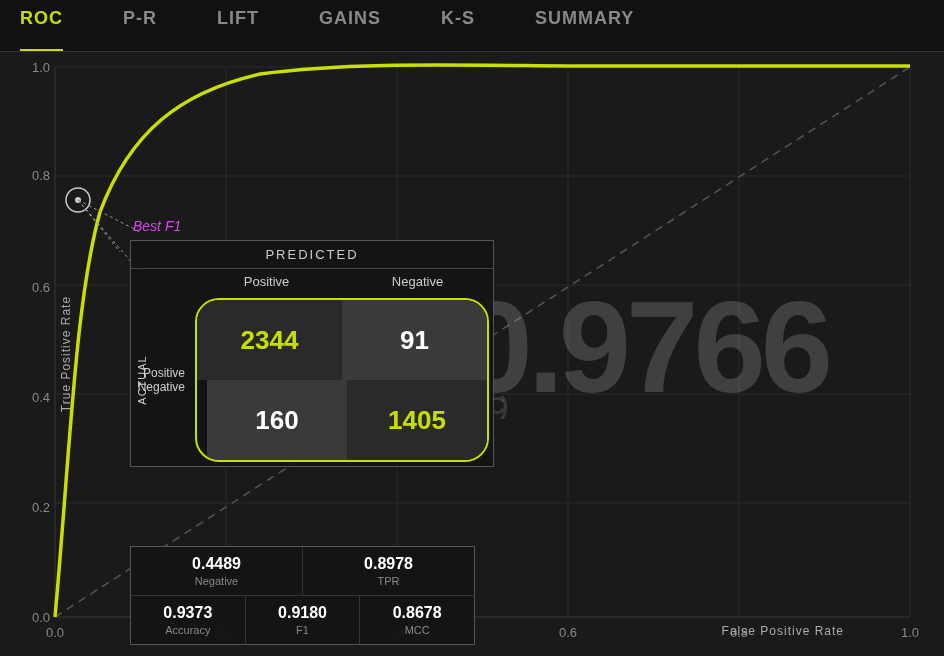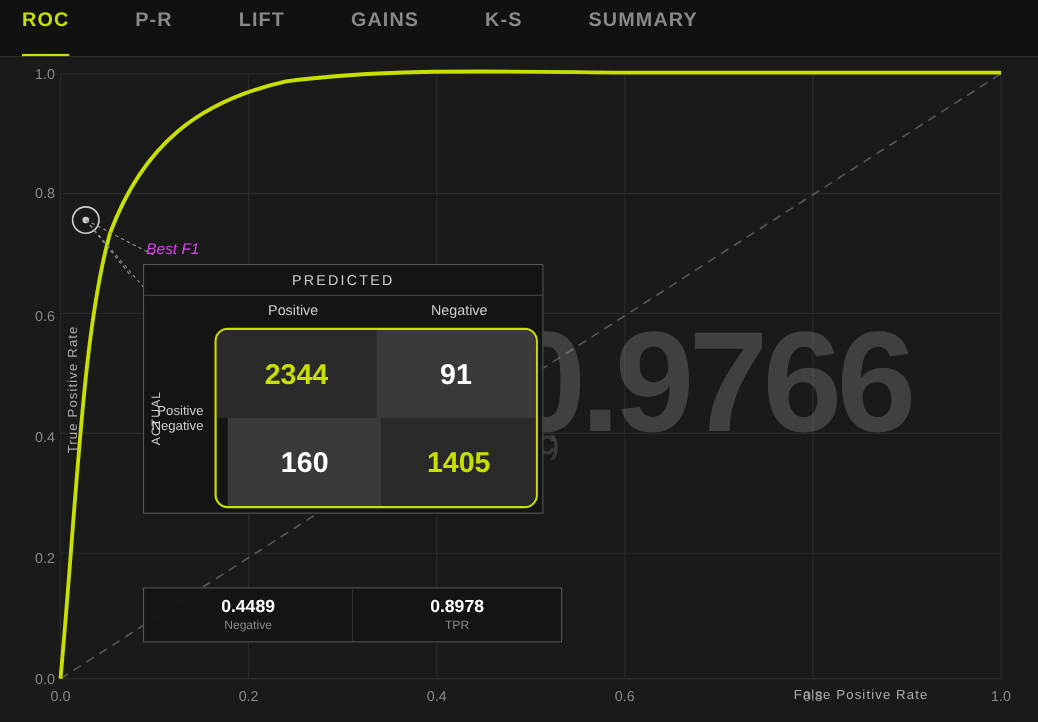--- a/index.html
+++ b/index.html
@@ -167,21 +167,21 @@
       color: #ccc;
       font-size: 12px;
       height: 80px;
     }
 
     .matrix-cells {
       flex: 1;
       display: flex;
       flex-direction: column;
       border: 2.5px solid #c8e000;
-      border-radius: 12px;
+      border-radius: 24px;
       overflow: hidden;
       margin: 4px;
     }
 
     .matrix-row {
       display: flex;
       flex: 1;
     }
 
     .matrix-cell {
@@ -196,23 +196,23 @@
     }
 
     .cell-tp { background: #2a2a2a; color: #c8e000; }
     .cell-fn { background: #3a3a3a; color: #fff; }
     .cell-fp { background: #3a3a3a; color: #fff; margin-left: 10px; }
     .cell-tn { background: #2a2a2a; color: #c8e000; }
 
     
     .stats-container {
       position: absolute;
-      top: 482px;
+      top: 494px;
       left: 130px;
-      width: 381px;
+      width: 345px;
       background: rgba(20,20,20,0.95);
       border: 1px solid #555;
     }
 
     .stats-row {
       display: flex;
       border-bottom: 1px solid #333;
     }
     .stats-row:last-child { border-bottom: none; }
 
@@ -341,15 +341,29 @@
     <div class="stats-row">
       <div class="stat-cell">
         <span class="stat-value">0.4489</span>
         <span class="stat-label">Negative</span>
       </div>
       <div class="stat-cell">
         <span class="stat-value">0.8978</span>
         <span class="stat-label">TPR</span>
       </div>
     </div>
+    <div class="stats-row">
+      <div class="stat-cell">
+        <span class="stat-value">0.9373</span>
+        <span class="stat-label">Accuracy</span>
+      </div>
+      <div class="stat-cell">
+        <span class="stat-value">0.9180</span>
+        <span class="stat-label">F1</span>
+      </div>
+      <div class="stat-cell">
+        <span class="stat-value">0.8678</span>
+        <span class="stat-label">MCC</span>
+      </div>
+    </div>
   </div>
 
 </div>
 
 </body></html>

